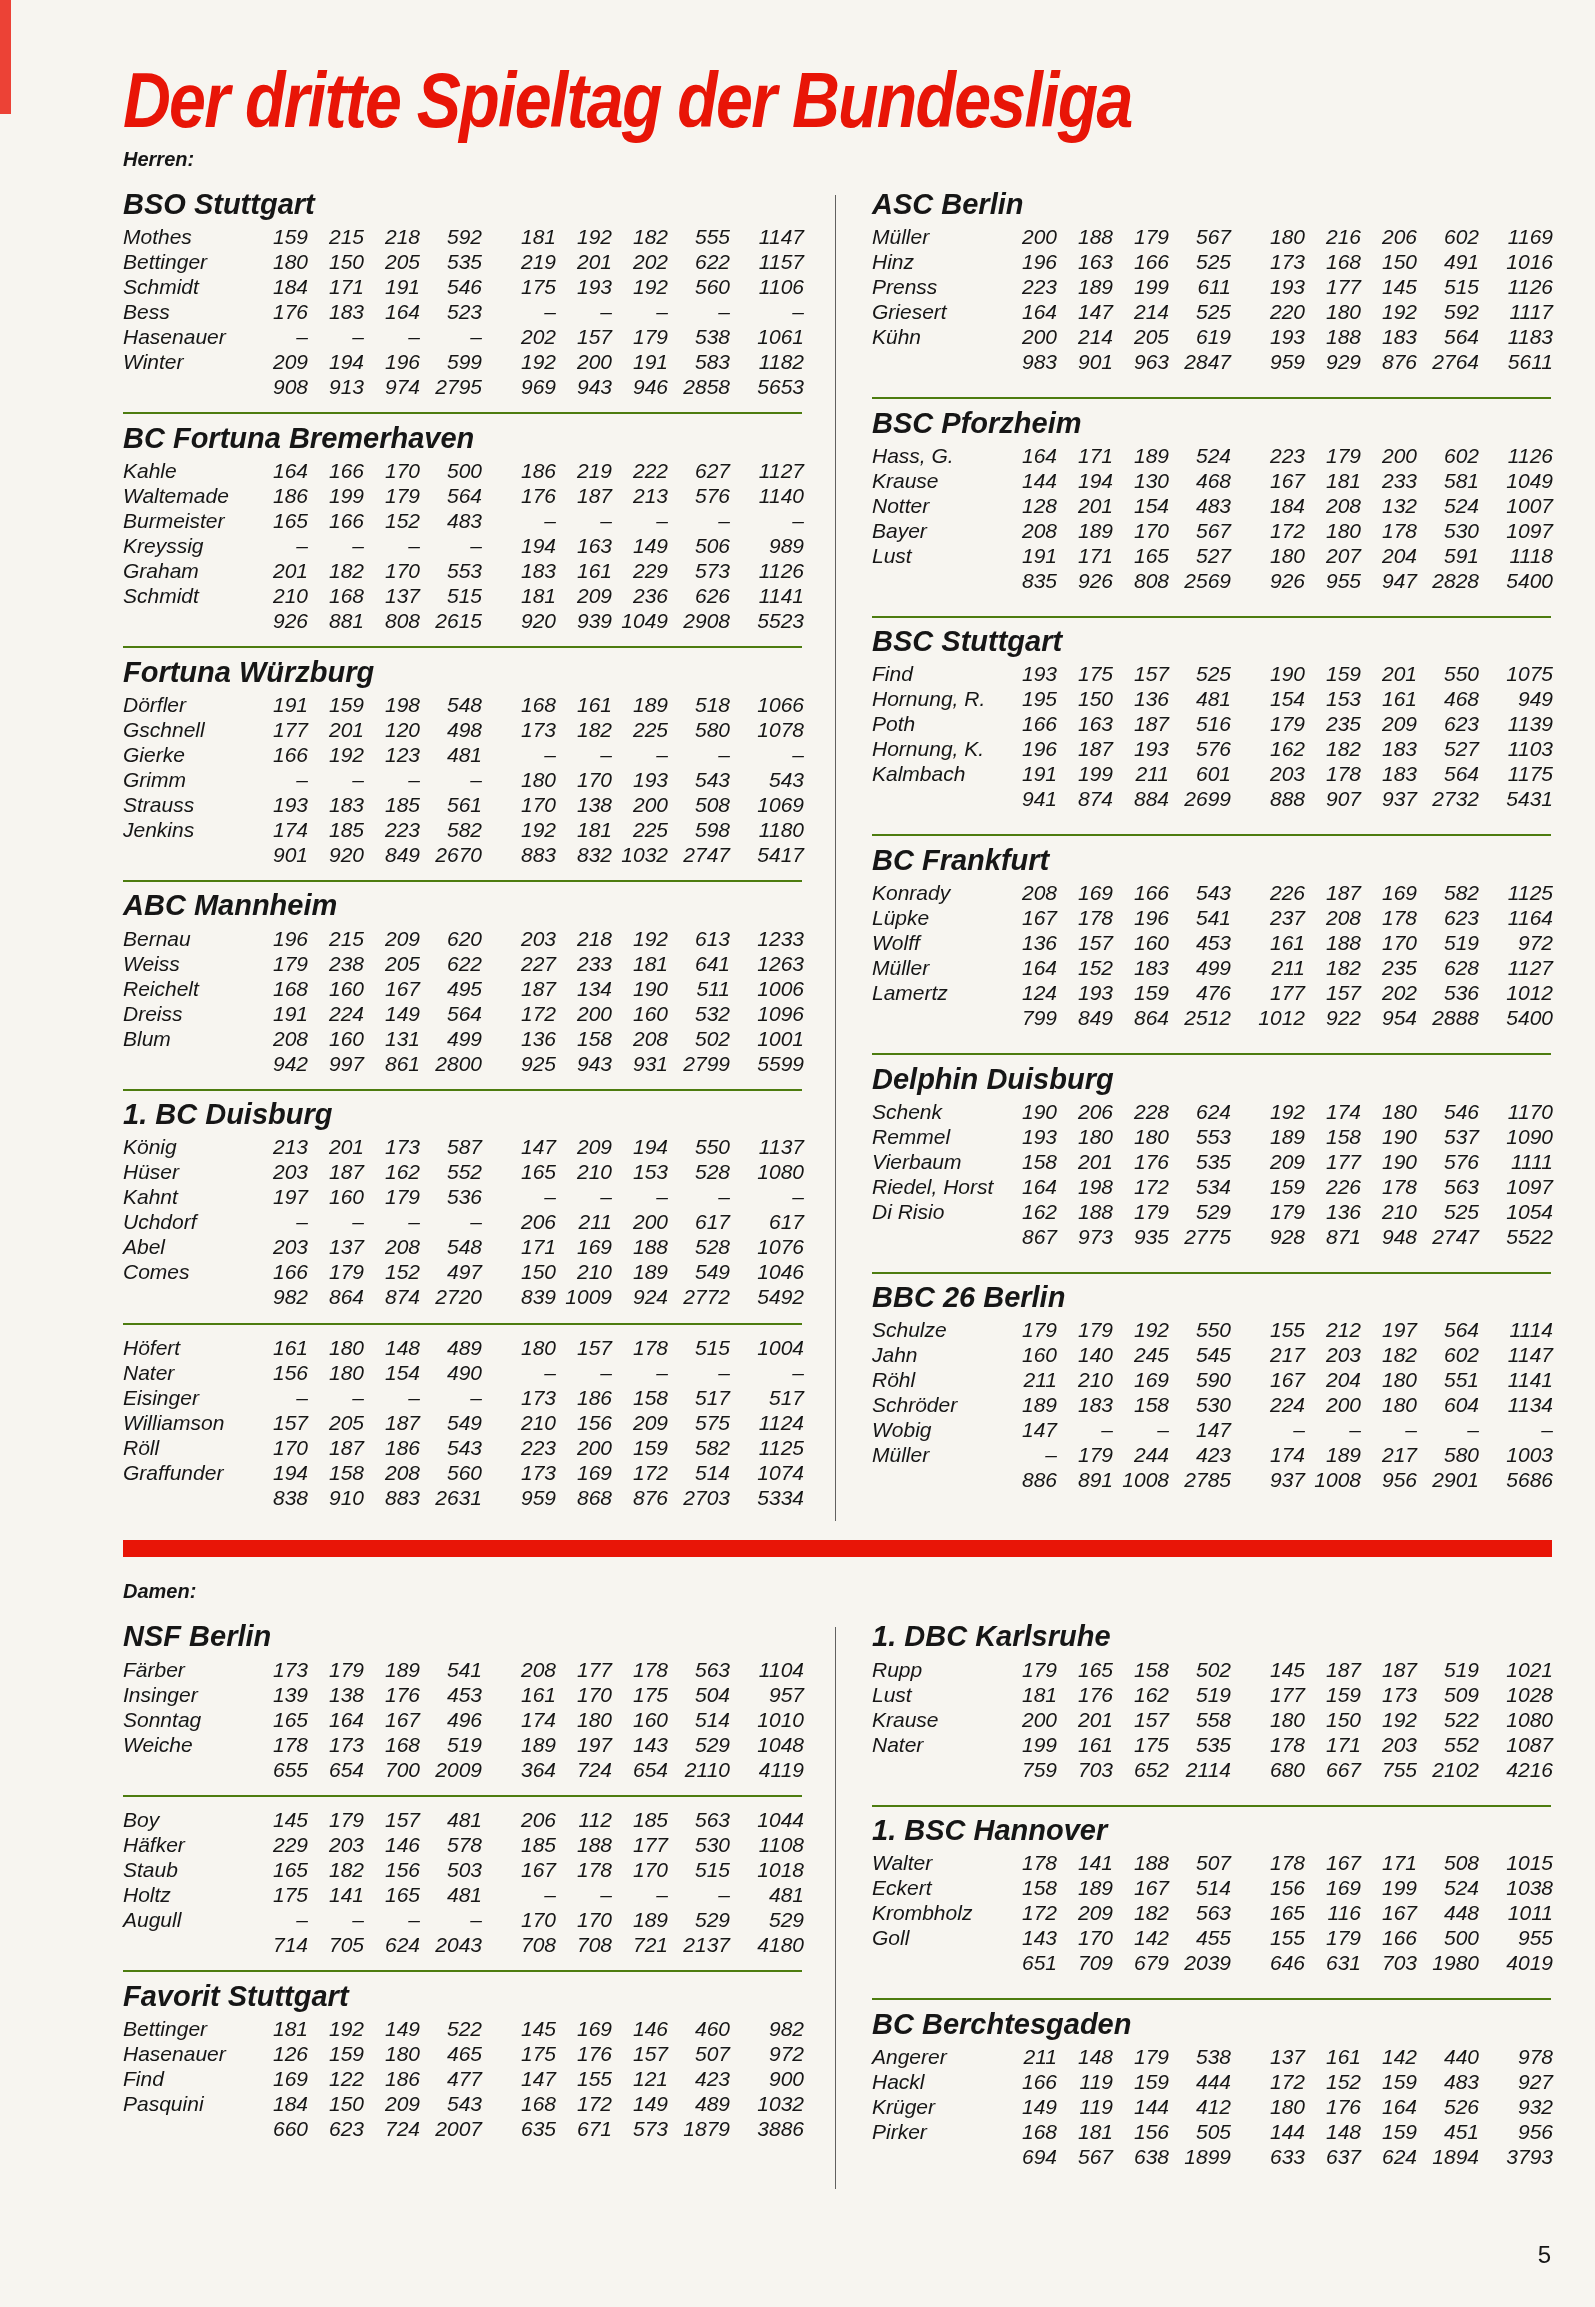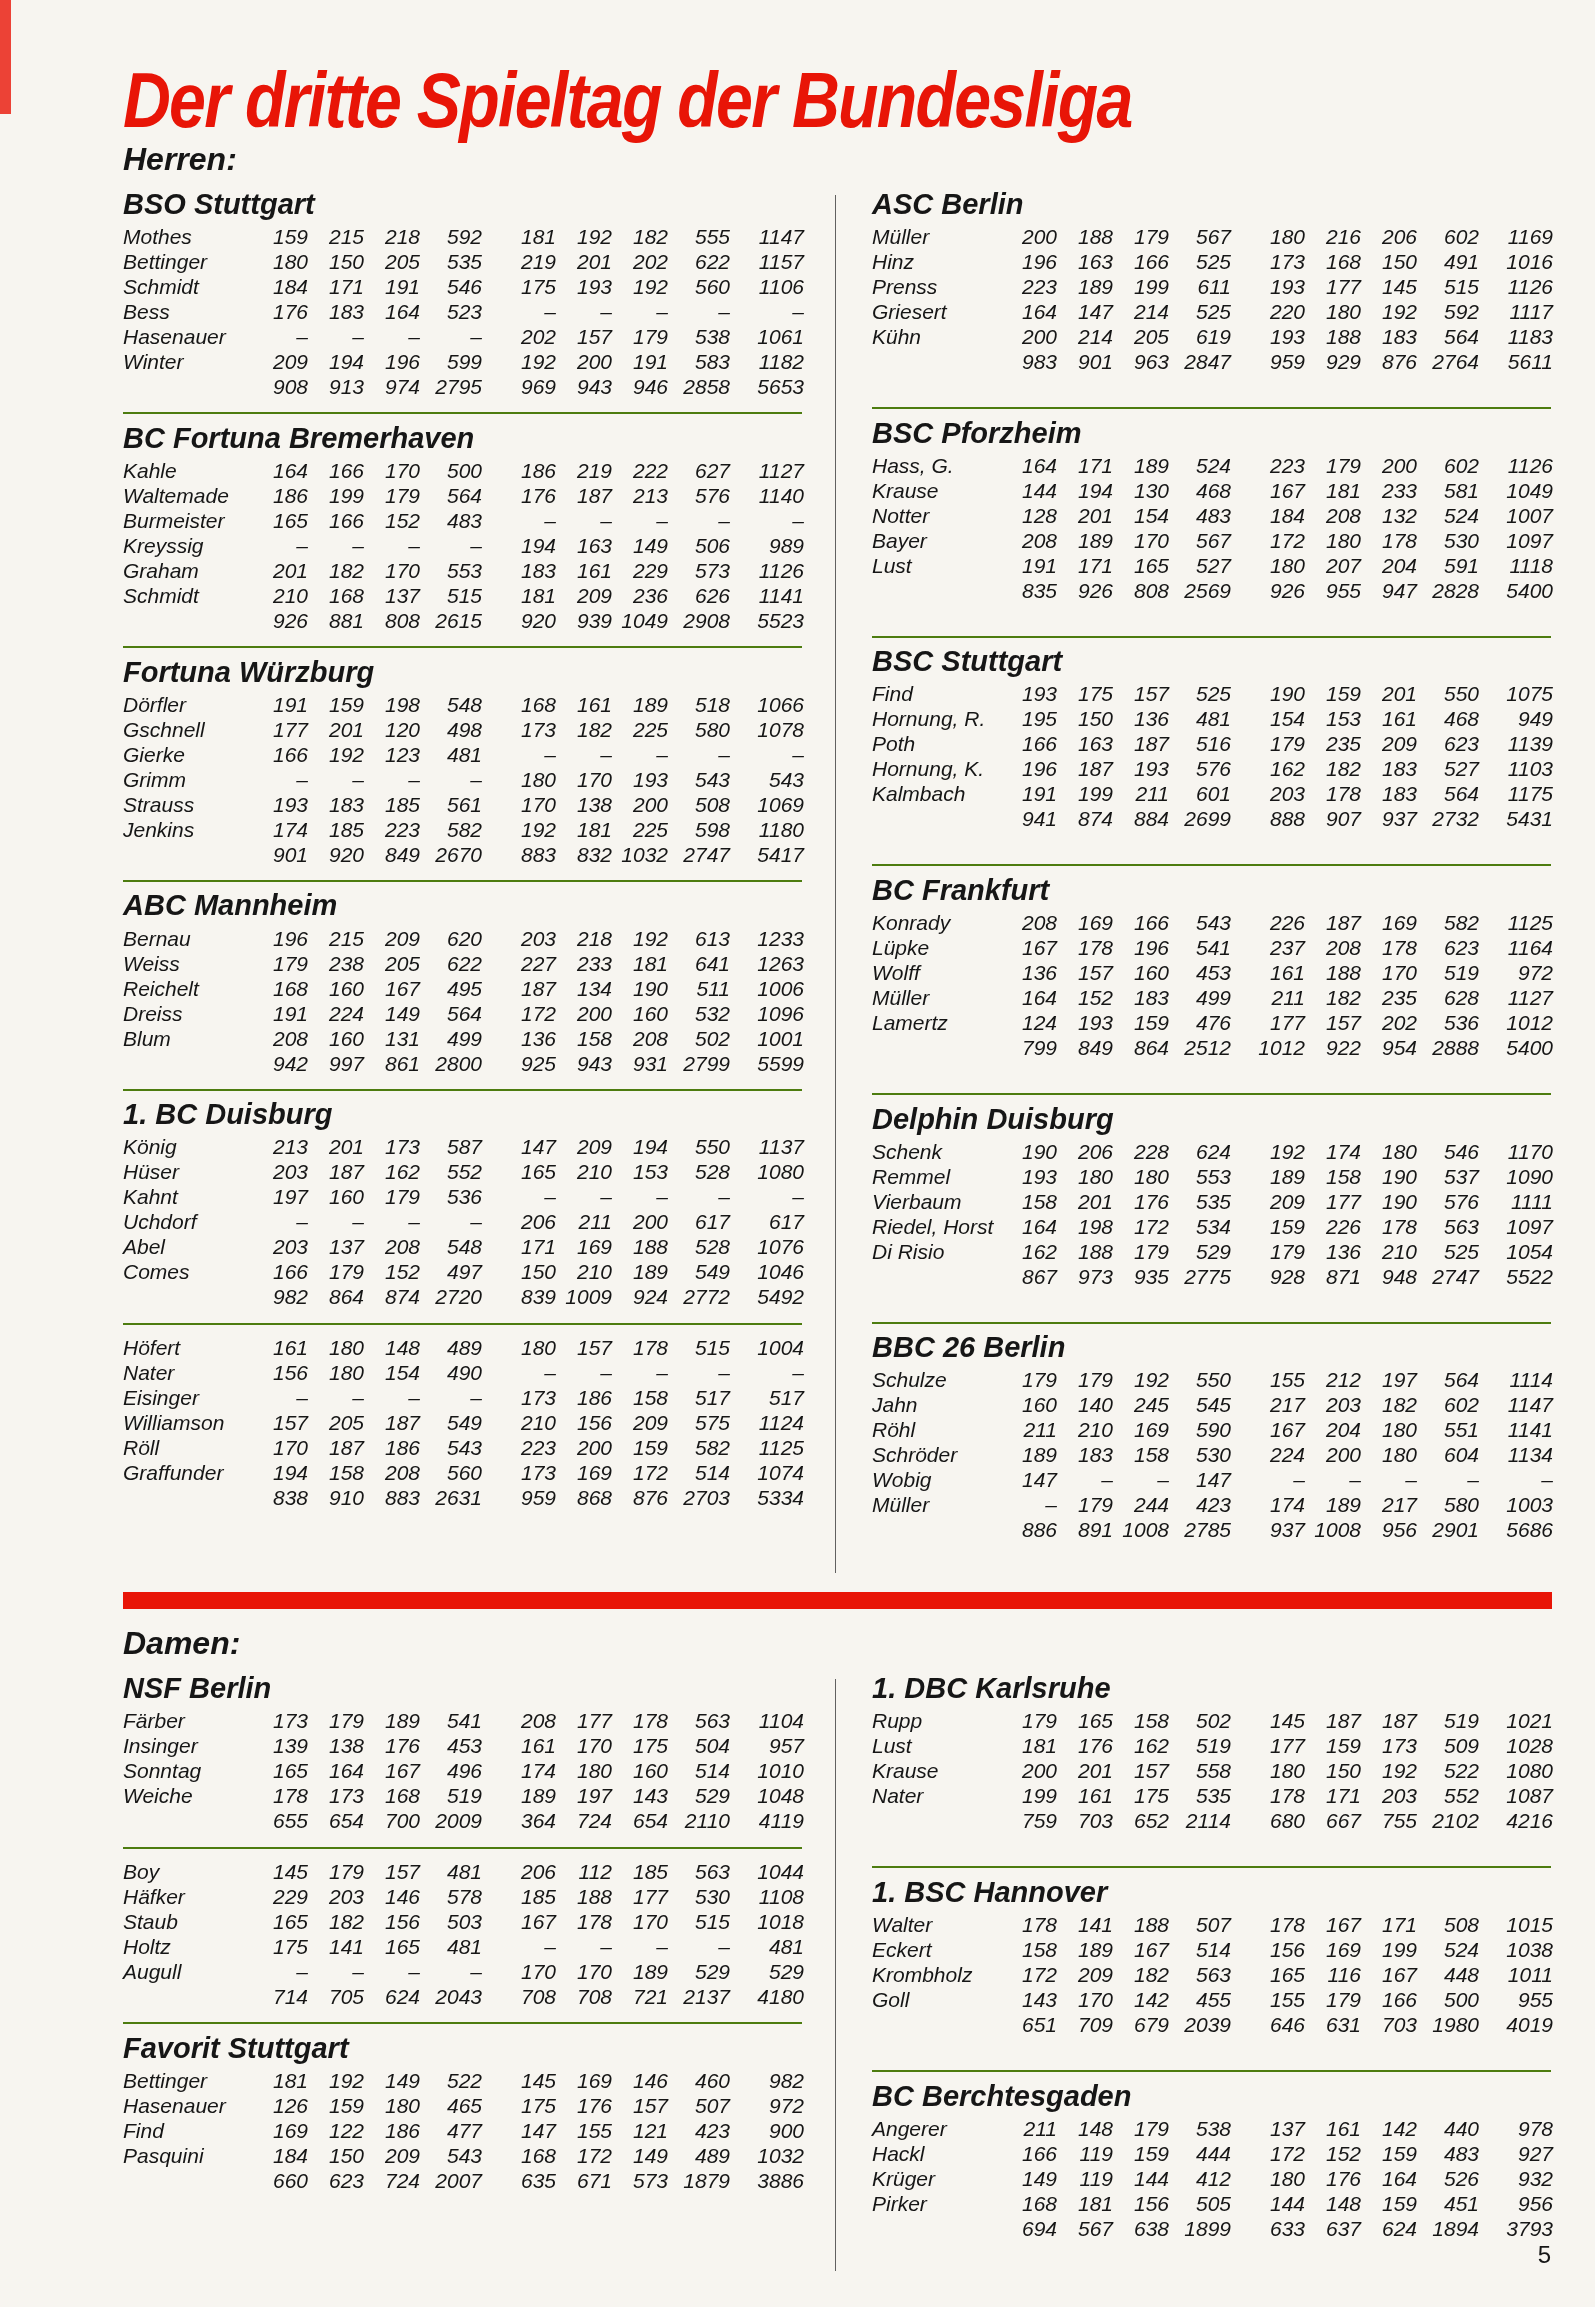--- a/index.html
+++ b/index.html
@@ -22,39 +22,39 @@
     font-weight:bold;
     font-size:77px;
     letter-spacing:-2px;
     white-space:nowrap;
     transform:scaleX(.86);
     transform-origin:left center;
     line-height:1.05;
     margin:0 0 2.6px 0;
   }
   .section-label{
-    font-weight:bold;font-size:32px;line-height:29px;
+    font-weight:bold;font-size:20px;line-height:29px;
     margin:4px 0 17px 0;
   }
   .cols{
     display:grid;
     grid-template-columns:679px 679px;
     column-gap:70px;
     position:relative;
   }
   .vline{
     position:absolute;left:712px;top:4px;bottom:2.6px;width:1.3px;
     background:#3c3c3c;opacity:.8;
   }
   .team{
     border-top:2px solid #4d7c0f;
     padding:10.6px 0 13.2px 0;
   }
   .col > .team:first-child{border-top:none;padding-top:0;}
-  .col-right > .team{padding-bottom:33px;}
+  .col-right > .team{padding-bottom:23px;}
   .team-name{
     font-weight:bold;font-size:29px;line-height:26.5px;
     margin-bottom:6.6px;
   }
   .row{
     display:grid;
     grid-template-columns:129px 56px 56px 56px 62px 74px 56px 56px 62px 74px;
     font-size:21px;line-height:25px;
     align-items:baseline;
   }

